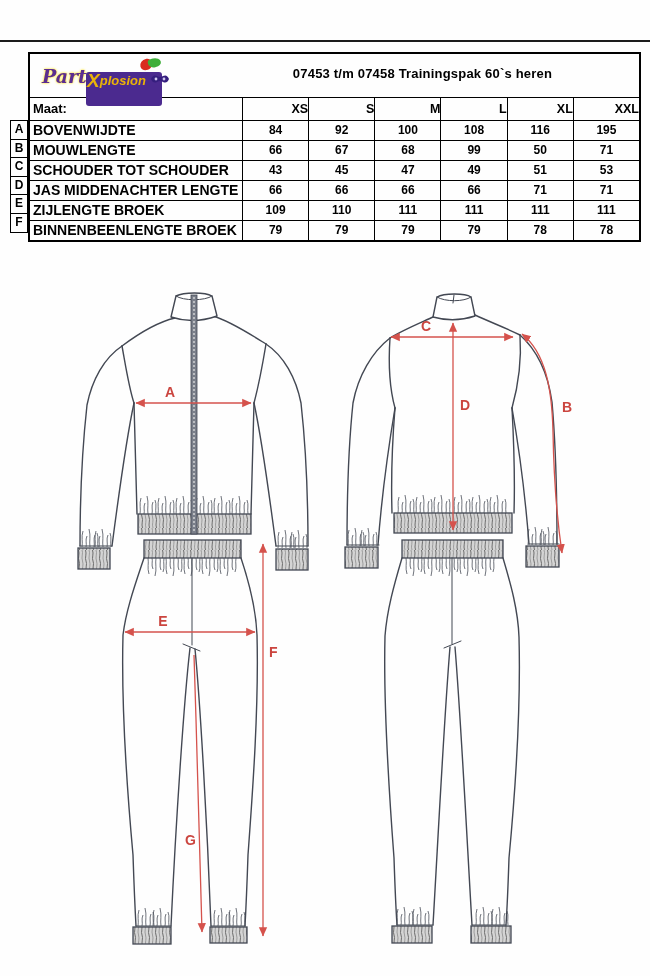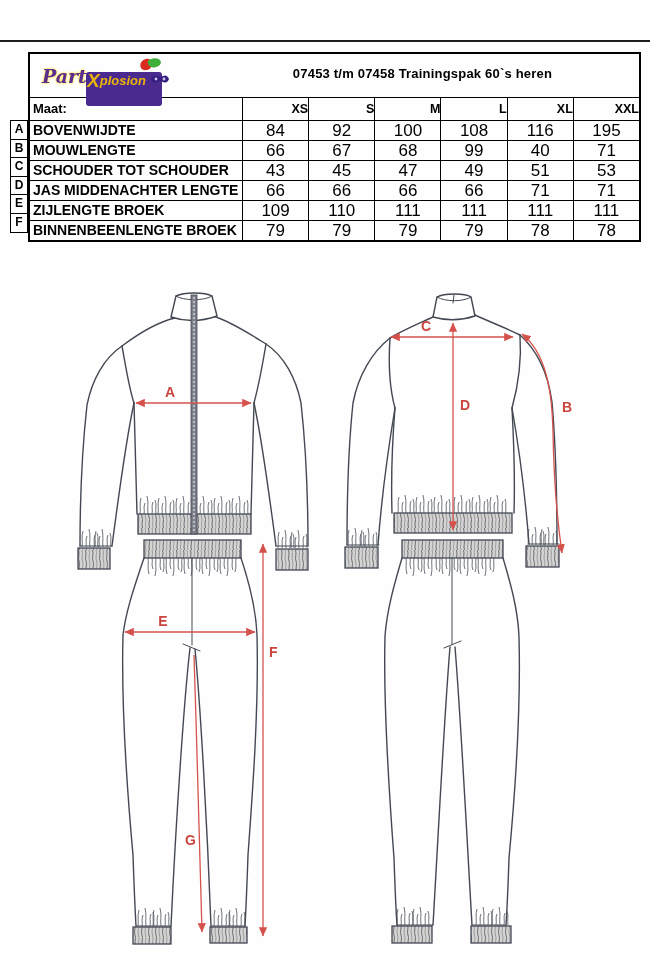--- a/index.html
+++ b/index.html
@@ -12,21 +12,21 @@
               border:2px solid #000;display:grid;
               grid-template-columns:212px repeat(6,1fr);
               grid-template-rows:43px 23px repeat(6,20px);}
   .hdr{grid-column:1/8;position:relative;}
   .c{box-sizing:border-box;border-top:1.5px solid #000;border-left:1.5px solid #000;
      overflow:hidden;white-space:nowrap;}
   .c0{border-left:none;}
   .cell-label{font-size:14px;font-weight:700;line-height:19px;padding-left:3px;}
   .maat{font-size:13px;font-weight:700;line-height:22px;padding-left:3px;}
   .size-h{font-size:12.5px;font-weight:700;line-height:22px;text-align:right;}
-  .val{font-size:17px;font-weight:400;line-height:19px;text-align:center;}
+  .val{font-size:12px;font-weight:700;line-height:19px;text-align:center;}
 
   .letters{position:absolute;left:10px;top:120px;width:18px;}
   .letter{box-sizing:border-box;width:18px;height:20px;border:1.5px solid #000;
           font-size:12px;font-weight:700;text-align:center;line-height:17px;background:#fff;}
   .letter + .letter{margin-top:-1.5px;}
 
   
   .title{position:absolute;left:190px;right:14px;top:12px;text-align:center;
          font-size:13px;font-weight:700;letter-spacing:.2px;}
   .logo{position:absolute;left:12px;top:9px;width:150px;height:34px;}
@@ -102,21 +102,21 @@
     <div class="c val">100</div>
     <div class="c val">108</div>
     <div class="c val">116</div>
     <div class="c val">195</div>
 
     <div class="c c0 cell-label">MOUWLENGTE</div>
     <div class="c val">66</div>
     <div class="c val">67</div>
     <div class="c val">68</div>
     <div class="c val">99</div>
-    <div class="c val">40</div>
+    <div class="c val">50</div>
     <div class="c val">71</div>
 
     <div class="c c0 cell-label">SCHOUDER TOT SCHOUDER</div>
     <div class="c val">43</div>
     <div class="c val">45</div>
     <div class="c val">47</div>
     <div class="c val">49</div>
     <div class="c val">51</div>
     <div class="c val">53</div>
 

